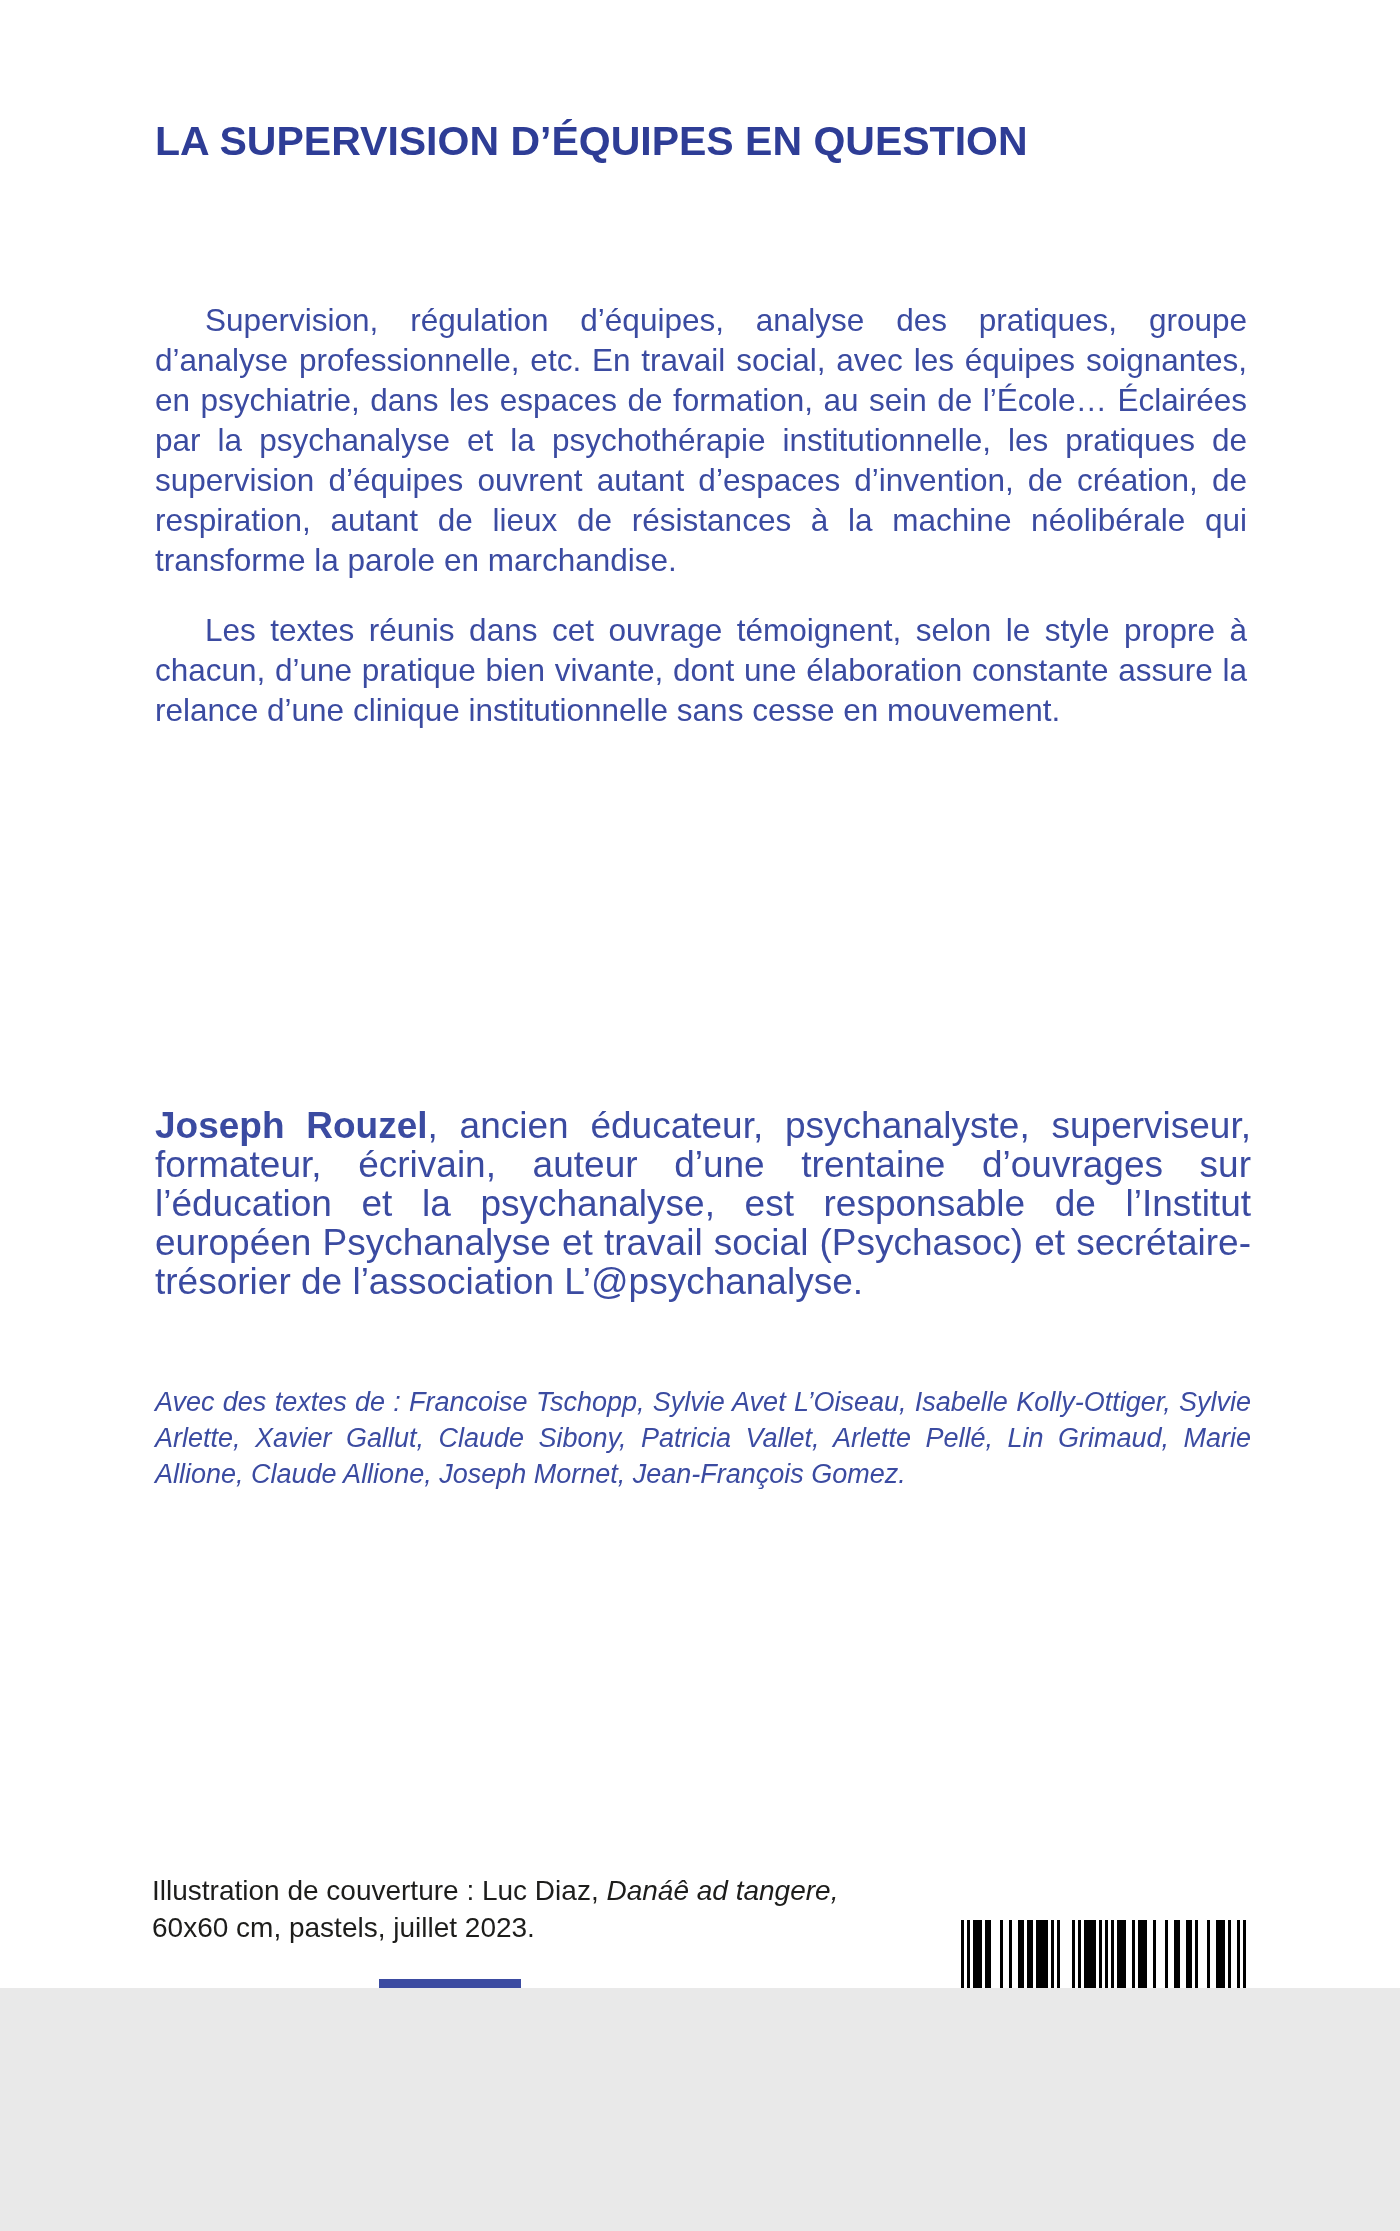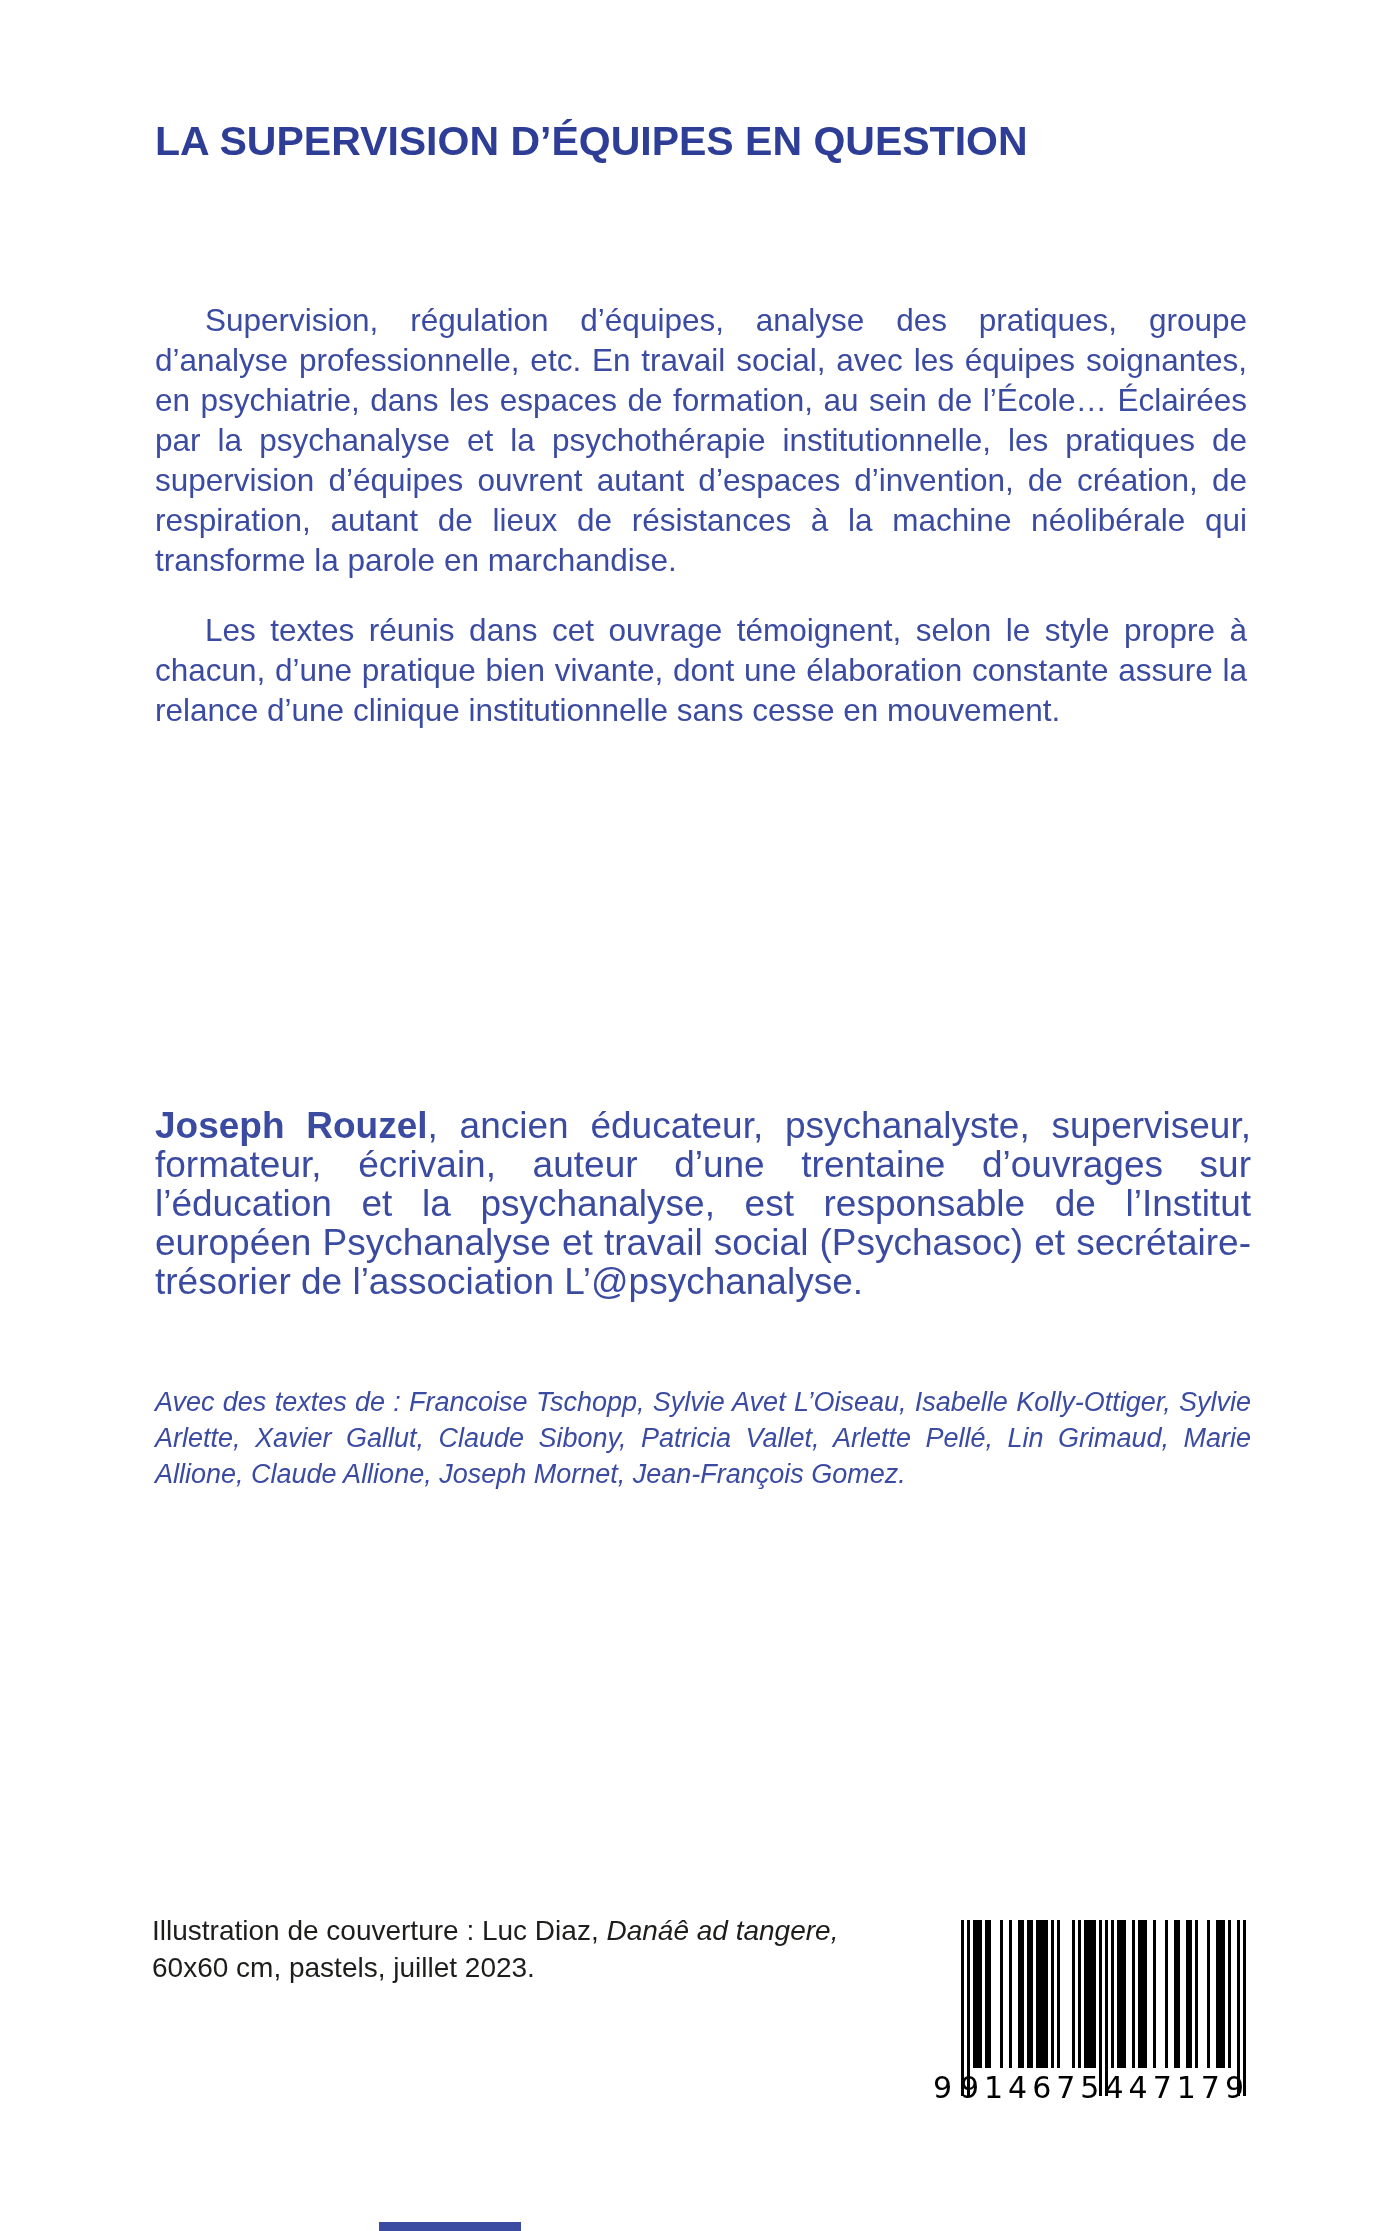--- a/index.html
+++ b/index.html
@@ -1,18 +1,18 @@
 <!DOCTYPE html>
 <html style="--blue: #3b4ba1; --title_blue: #2e3d96; --dark: #1d1d1b;"><head>
 <meta charset="utf-8">
 <style>
   html,body{margin:0;padding:0;background:#e9e9e9;}
   .page{
     position:relative;
-    width:1400px;height:2231px;
+    width:1400px;height:1988px;
     margin:0 auto;
     background:#ffffff;
     font-family:"Liberation Sans", sans-serif;
     overflow:hidden;
   }
   .page *{box-sizing:border-box;}
 
   .book-title{
     position:absolute;left:155px;top:118px;
     margin:0;
@@ -42,21 +42,21 @@
   .contributors{
     position:absolute;left:155px;top:1384px;width:1096px;
     margin:0;
     color:var(--blue);
     font-size:27px;line-height:36px;
     font-style:italic;
     text-align:justify;
   }
 
   .colophon{
-    position:absolute;left:152px;top:1912px;width:700px;
+    position:absolute;left:152px;top:1872px;width:700px;
     color:var(--dark);
   }
   .colophon p{margin:0;}
   .illus-line{font-size:28px;line-height:37px;}
   .illus-title{font-style:italic;}
   .isbn-line{font-size:29px;margin-top:55px !important;}
   .price-line{font-size:34px;margin-top:42px !important;}
 
   .barcode{
     position:absolute;left:933px;top:1920px;width:316px;height:192px;

